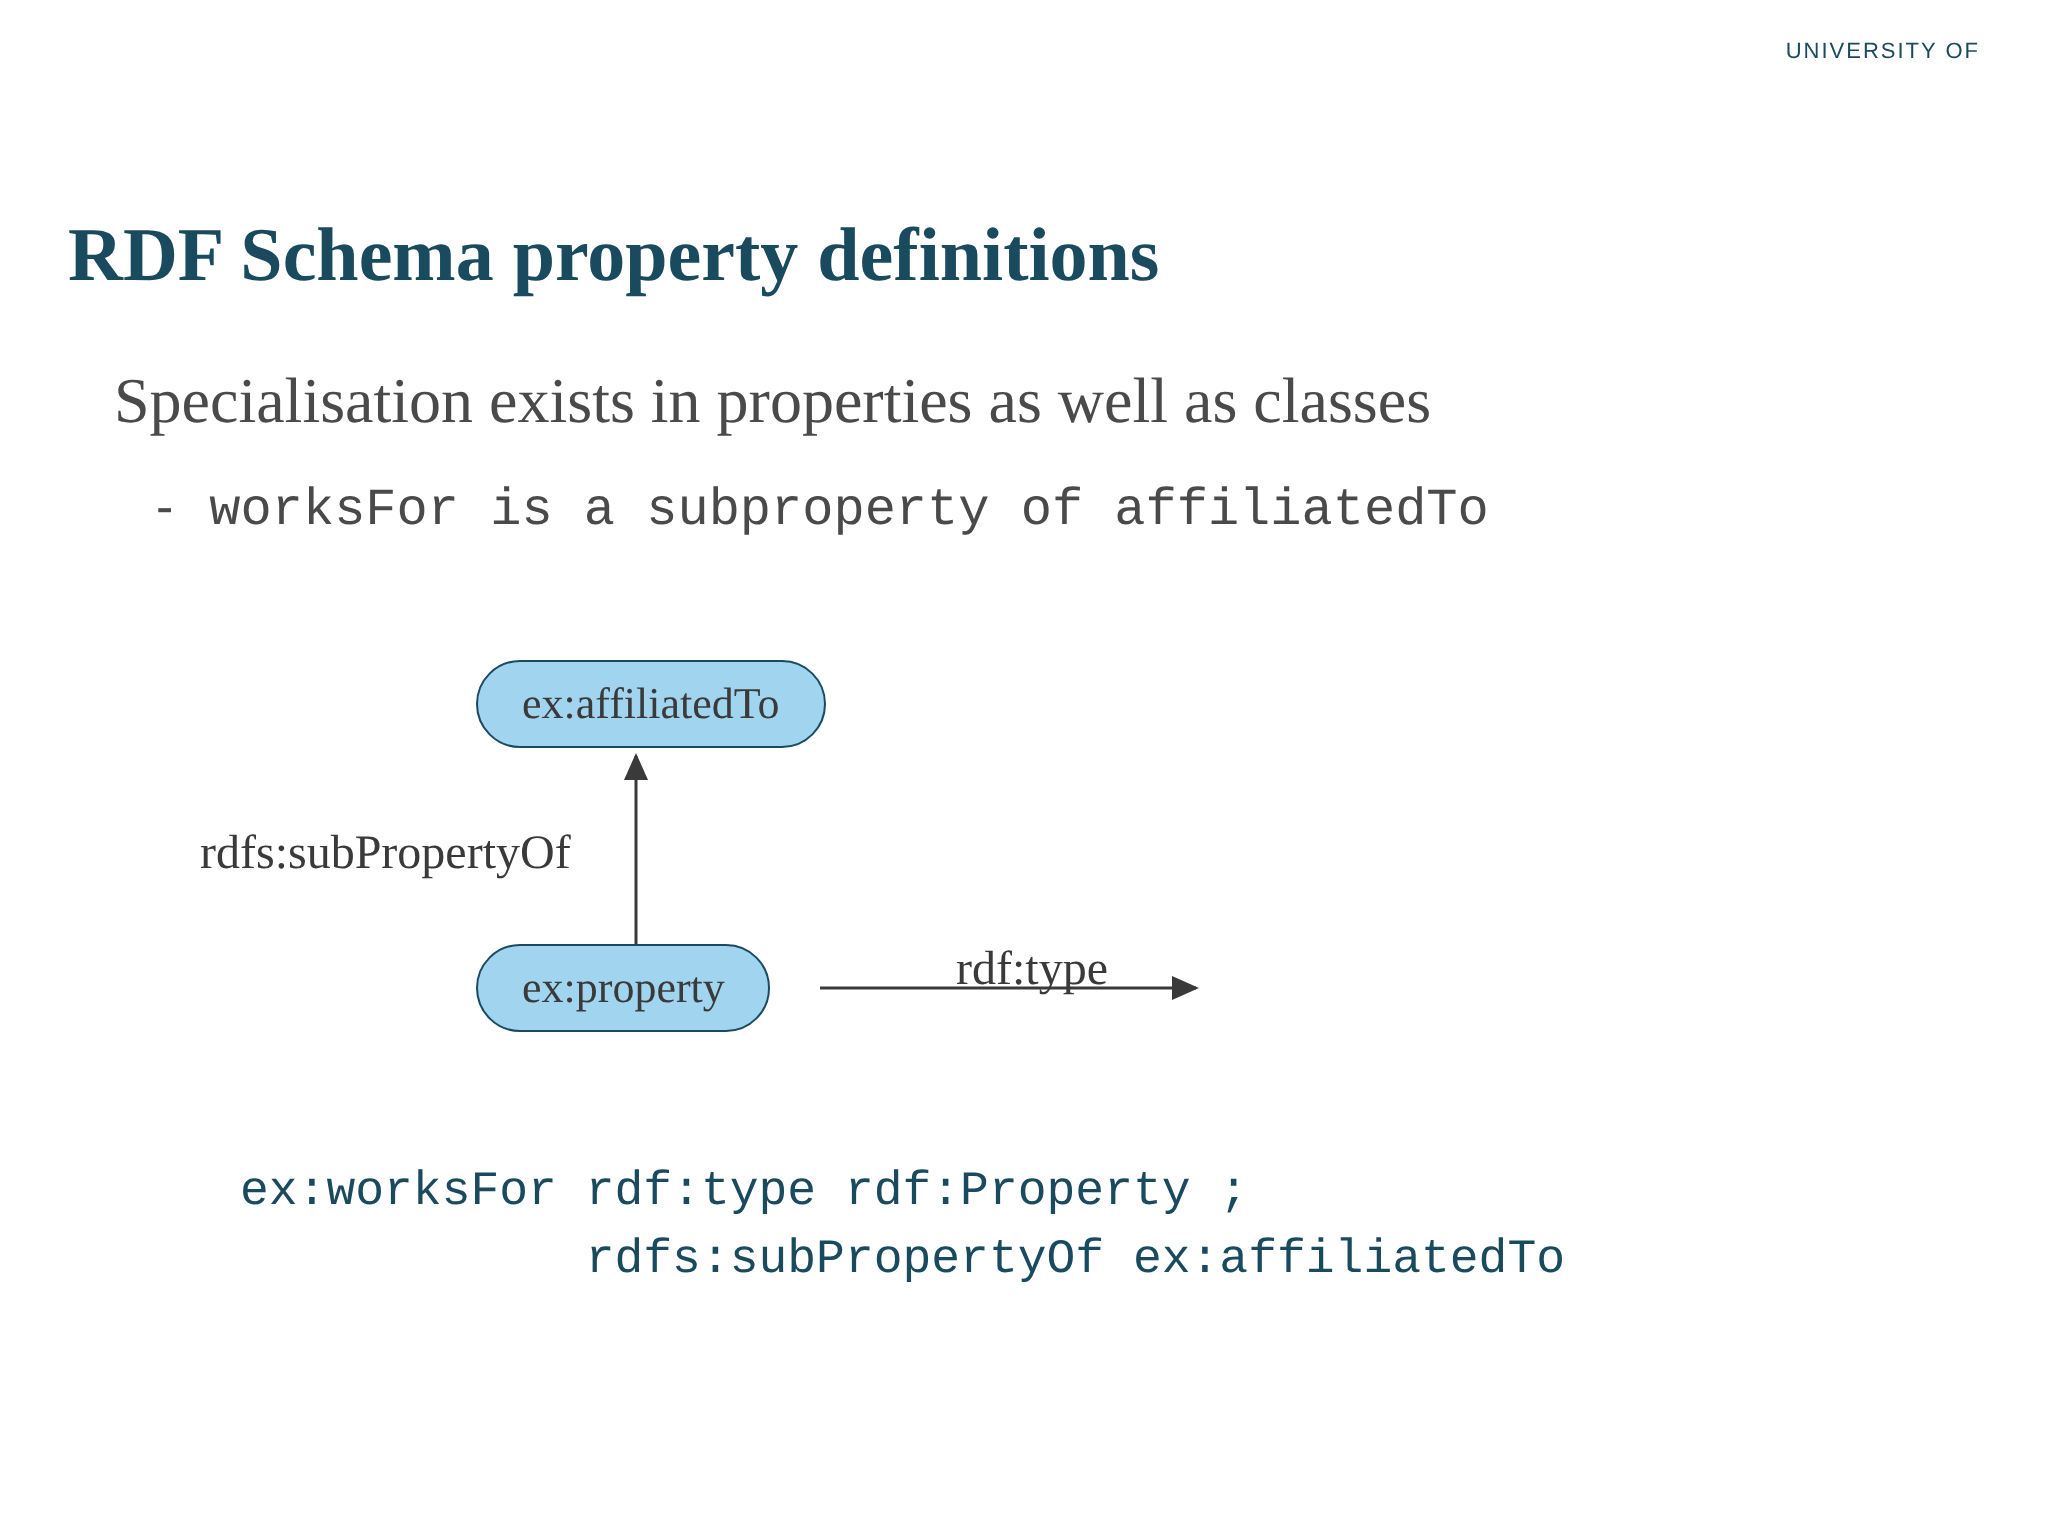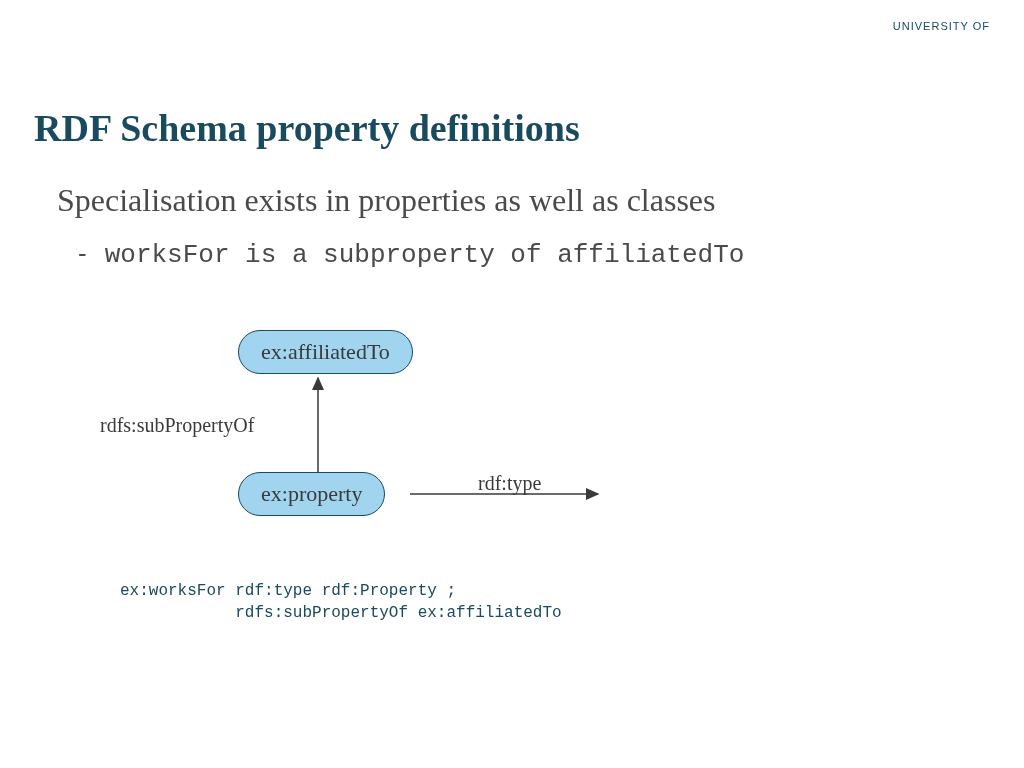--- a/index.html
+++ b/index.html
@@ -78,32 +78,32 @@
     font-size: 22px;
     color: #3a3a3a;
     font-family: Georgia, serif;
     text-align: center;
   }
   .node-aff { top: 10px; left: 138px; }
   .node-works { top: 152px; left: 138px; }
   .node-prop  { top: 152px; left: 504px; }
   .edge-label {
     position: absolute;
-    font-size: 20px;
+    font-size: 24px;
     color: #3a3a3a;
     font-family: Georgia, serif;
   }
   .lbl-sub { top: 94px; left: 0px; }
   .lbl-type { top: 152px; left: 378px; }
   .code {
     position: absolute;
     top: 580px;
     left: 120px;
     font-family: 'Courier New', monospace;
-    font-size: 16px;
+    font-size: 24px;
     color: #1a4a5e;
     line-height: 1.4;
     white-space: pre;
   }
   svg.arrows {
     position: absolute;
     top: 0; left: 0;
     width: 100%; height: 100%;
     overflow: visible;
   }

